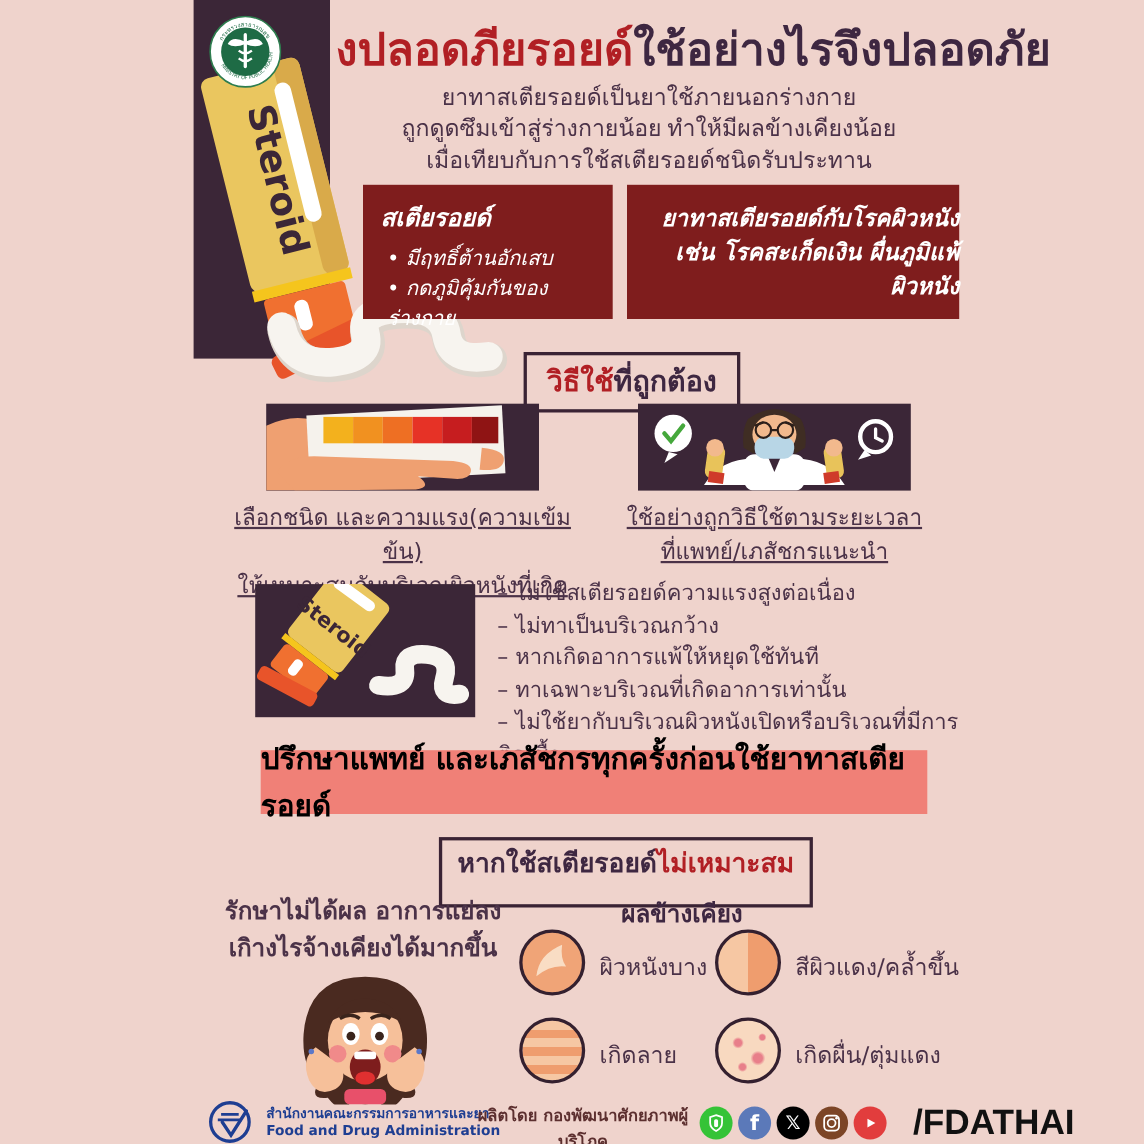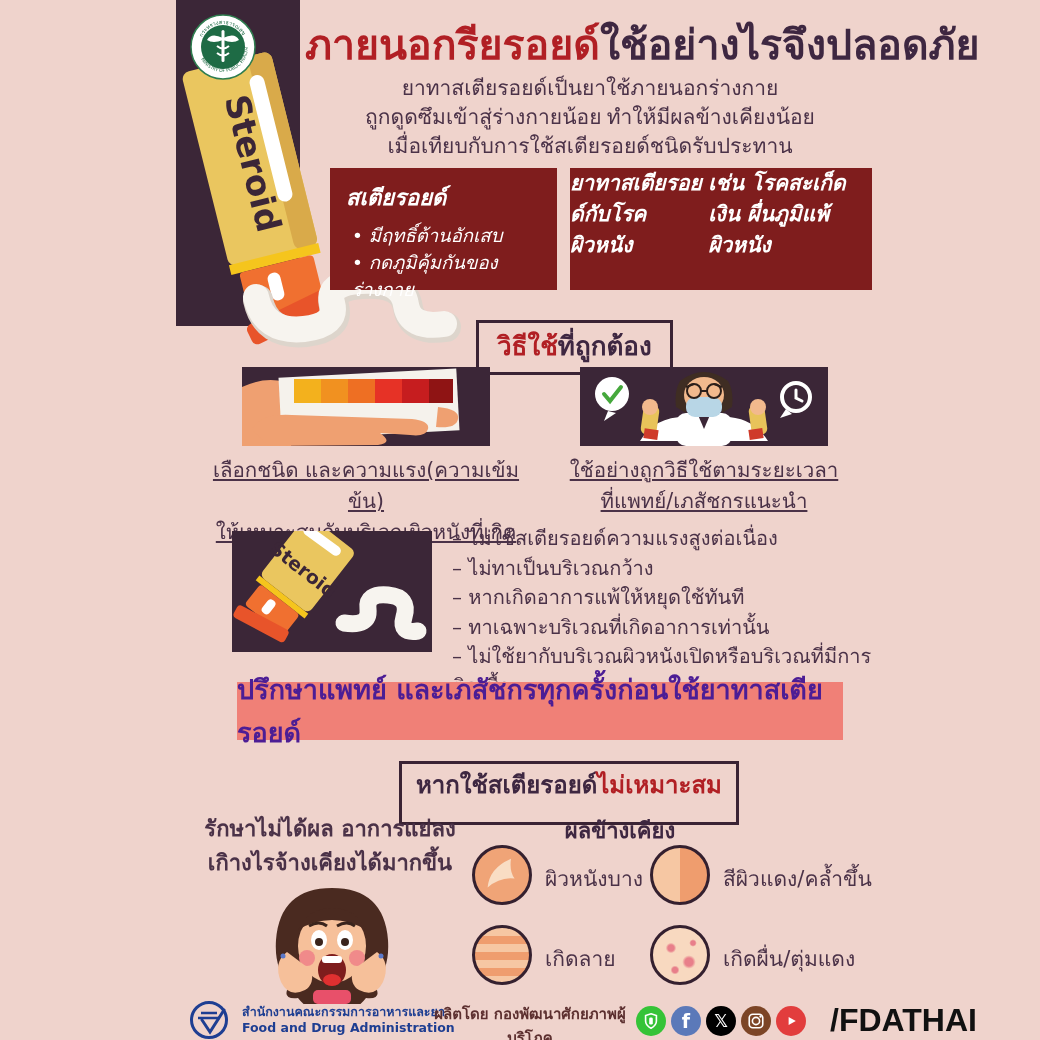--- a/index.html
+++ b/index.html
@@ -22,40 +22,40 @@
   .title-dark{color:#3e2741;}
   .subtitle{left:305px;top:74px;width:570px;text-align:center;font-size:21px;line-height:29px;color:#4b3248;font-family:Liberation Serif, serif;}
 
   
   .box{background:#7f1d1d;color:#ffffff;font-style:italic;}
   .box-left{left:330px;top:168px;width:227px;height:122px;padding:12px 16px;box-sizing:border-box;}
   .box-left .box-title{font-size:22px;font-weight:bold;margin-bottom:7px;}
   .box-left li{font-size:18.5px;line-height:27px;list-style:none;}
   .box-left li::before{content:"• ";}
   .box-left ul{margin:0;padding:0 0 0 6px;}
-  .box-right{left:570px;top:168px;width:302px;height:122px;display:flex;flex-direction:row;justify-content:center;text-align:left;font-weight:bold;font-size:21px;line-height:31px;}
+  .box-right{left:570px;top:168px;width:302px;height:122px;display:flex;flex-direction:column;justify-content:center;text-align:right;font-weight:bold;font-size:21px;line-height:31px;}
 
   
   .usage-heading{left:476px;top:320px;border:3px solid #3a2334;padding:2px 18px 6px 18px;font-size:26px;font-weight:bold;white-space:nowrap;background:transparent;}
 
   .card{background:#3b2637;}
   .card1{left:242px;top:367px;width:248px;height:79px;}
   .card2{left:580px;top:367px;width:248px;height:79px;}
   .caption{font-size:20.5px;line-height:31px;text-align:center;color:#4b3248;text-decoration:underline;}
   .caption1{left:200px;top:455px;width:332px;}
   .caption2{left:548px;top:455px;width:312px;}
 
   
   .small-tube{left:232px;top:531px;width:200px;height:121px;background:#3b2637;}
   .prec-list{left:452px;top:524px;width:430px;font-size:20px;line-height:29.5px;color:#4b3248;}
   .prec-list div::before{content:"– ";}
 
   
   .banner{left:237px;top:682px;width:606px;height:58px;background:#f08077;display:flex;align-items:center;justify-content:center;
-          font-size:27px;font-weight:bold;color:#4c1d95;}
+          font-size:27px;font-weight:bold;color:#000000;}
 
   
   .misuse-heading{left:399px;top:761px;border:3px solid #3a2334;padding:1px 14px 18px 14px;font-size:24px;font-weight:bold;white-space:nowrap;}
   .outcome{left:188px;top:812px;width:284px;text-align:center;font-size:22px;font-weight:bold;line-height:34px;color:#4b3248;}
   .woman-svg{left:243px;top:882px;width:178px;height:122px;}
 
   .effects-title{left:540px;top:813px;width:160px;text-align:center;font-size:22px;font-weight:bold;color:#3e2741;}
   .fx-circle{width:60px;height:60px;border-radius:50%;border:3px solid #34202f;box-sizing:border-box;overflow:hidden;}
   .fx-label{font-size:21px;color:#4b3248;white-space:nowrap;}
   .fx-split{background:linear-gradient(90deg,#f6c7a3 0 50%,#ef9d6e 50% 100%);}
@@ -113,21 +113,21 @@
     <text font-size="4.5" fill="#1e6b45">
       <textPath href="#arcBot" startOffset="16%">MINISTRY OF PUBLIC HEALTH</textPath>
     </text>
 
     <rect x="31.5" y="16" width="3" height="32" rx="1.5" fill="#ffffff"></rect>
     <path d="M33,24 q-12,-6 -16,2 q6,4 16,0 q10,4 16,0 q-4,-8 -16,-2" fill="#ffffff"></path>
     <path d="M27,32 q6,5 12,0 M27,39 q6,5 12,0" stroke="#ffffff" stroke-width="2" fill="none"></path>
   </svg>
 
   <div class="abs title-wrap">
-    <span class="title-red">ภายนอกรียรอยด์</span><span class="title-dark">ใช้อย่างไรจึงปลอดภัย</span>
+    <span class="title-red">งปลอดภียรอยด์</span><span class="title-dark">ใช้อย่างไรจึงปลอดภัย</span>
   </div>
   <div class="abs subtitle">
     <div>ยาทาสเตียรอยด์เป็นยาใช้ภายนอกร่างกาย</div>
     <div>ถูกดูดซึมเข้าสู่ร่างกายน้อย ทำให้มีผลข้างเคียงน้อย</div>
     <div>เมื่อเทียบกับการใช้สเตียรอยด์ชนิดรับประทาน</div>
   </div>
 
   <div class="abs box box-left">
     <div class="box-title">สเตียรอยด์</div>
     <ul>

